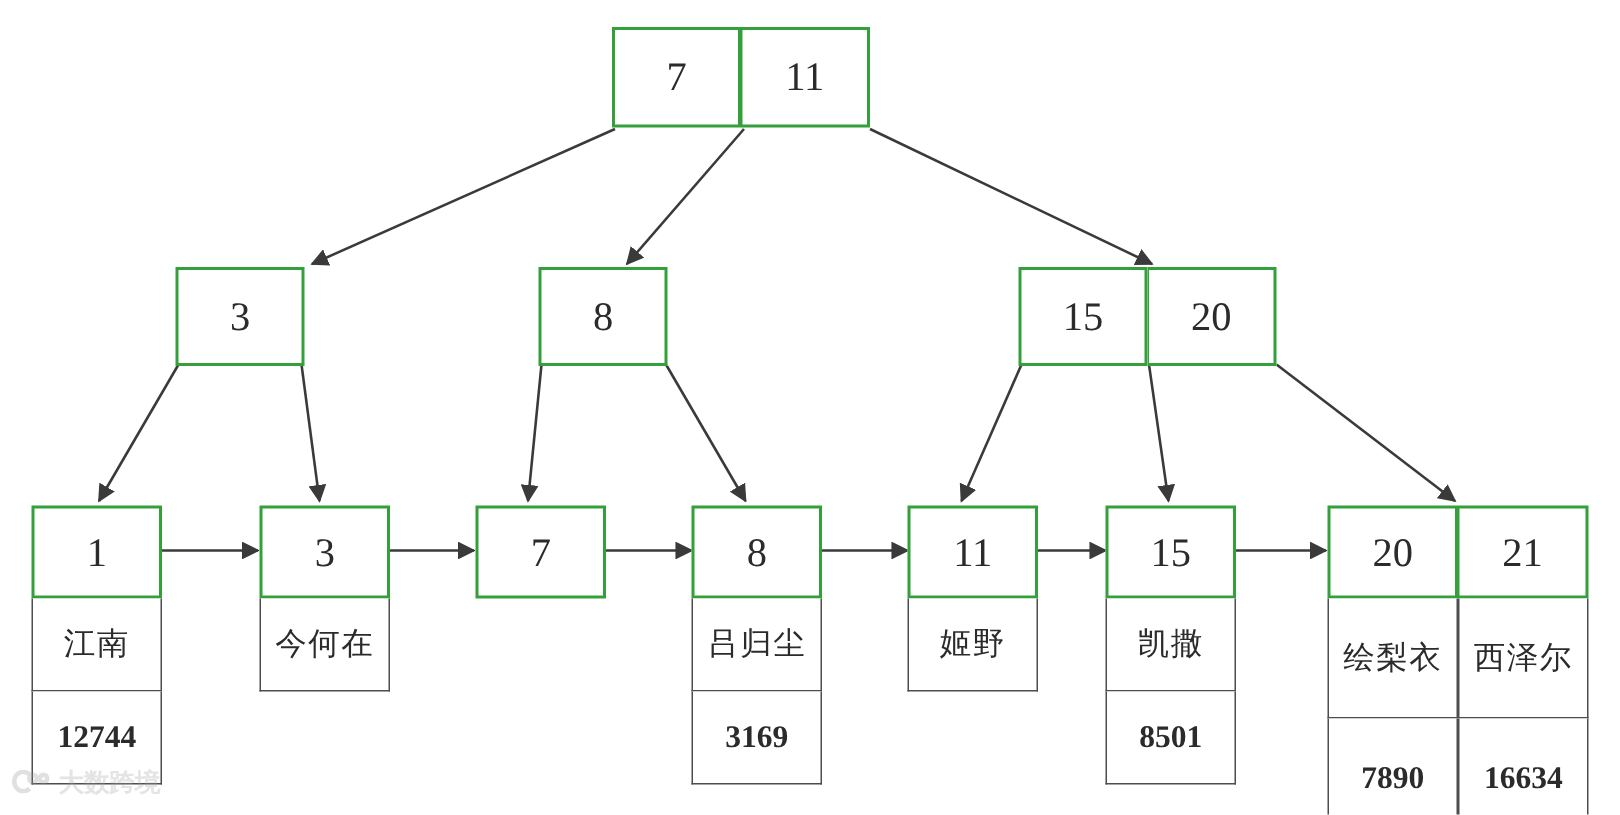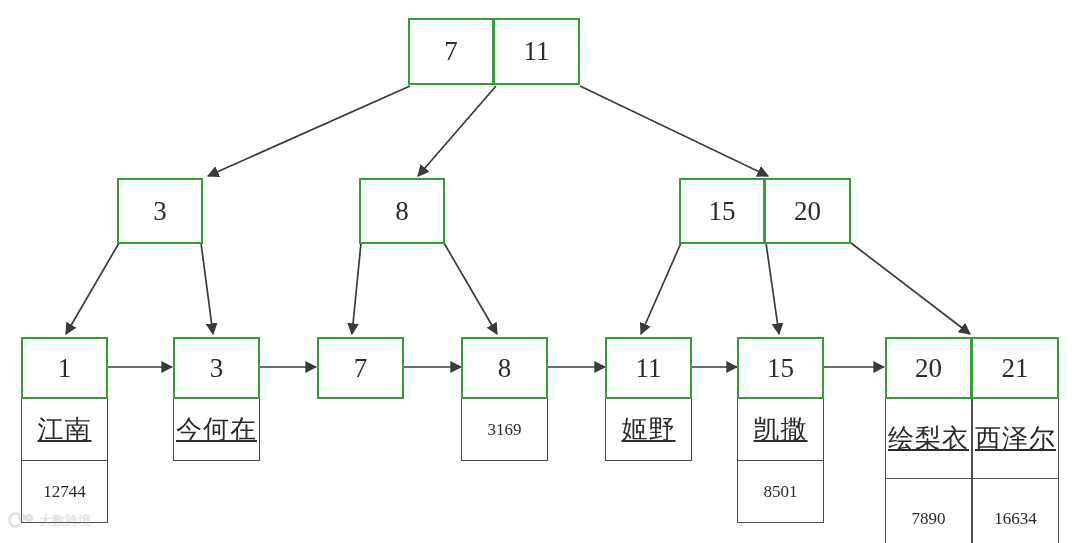--- a/index.html
+++ b/index.html
@@ -65,26 +65,26 @@
   .cell.data {
     border: 1.6px solid #4d4d4d;
     border-top: none;
     font-size: 20px;
     line-height: 1;
   }
   .cellcol + .cellcol > .cell.data {
     border-left: 0.8px solid #4d4d4d;
   }
   .cell.name {
-    font-size: 26px;
+    font-size: 21px;
     letter-spacing: 1px;
-    text-decoration: underline;
   }
   .cell.val {
-    font-size: 17px;
+    font-size: 21px;
+    font-weight: bold;
   }
 
   
   .internal .cell.key { width: 86px; height: 66px; }
   .root .cell.key     { width: 86px; height: 67px; }
 
   
   .leaf .cell.key  { width: 87px; height: 62px; }
   .leaf .cell.data { width: 87px; height: 62px; }
   .leaf.wide .cell.key  { width: 87px; height: 62px; }
@@ -119,21 +119,21 @@
     border-right-color: transparent;
   }
   #watermark .wm-logo .ring.r2 {
     left: 10px; top: 4px; width: 8px; height: 8px;
   }
   #watermark .wm-logo .ring.r3 {
     left: 17px; top: 4px; width: 8px; height: 8px;
   }
   #watermark .wm-text {
     font-family: "DejaVu Sans", "Liberation Sans", sans-serif;
-    font-size: 13px;
+    font-size: 17px;
     font-weight: bold;
     color: #a8a8a8;
     letter-spacing: 0px;
     white-space: nowrap;
   }
 </style>
 </head>
 <body>
 
 <div id="canvas">
@@ -224,20 +224,21 @@
 
   <div class="node leaf" style="left:317px; top:337px;">
     <div class="cellcol">
       <div class="cell key">7</div>
     </div>
   </div>
 
   <div class="node leaf" style="left:461px; top:337px;">
     <div class="cellcol">
       <div class="cell key">8</div>
+      <div class="cell data name">吕归尘</div>
       <div class="cell data val">3169</div>
     </div>
   </div>
 
   <div class="node leaf" style="left:605px; top:337px;">
     <div class="cellcol">
       <div class="cell key">11</div>
       <div class="cell data name">姬野</div>
     </div>
   </div>

